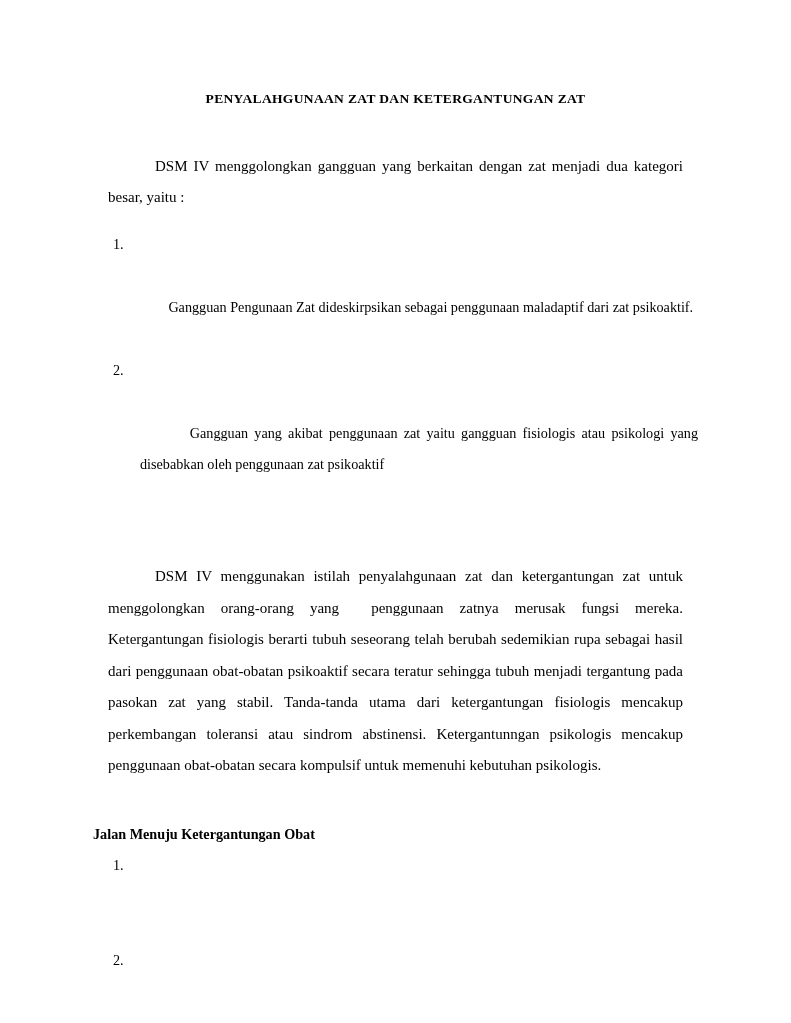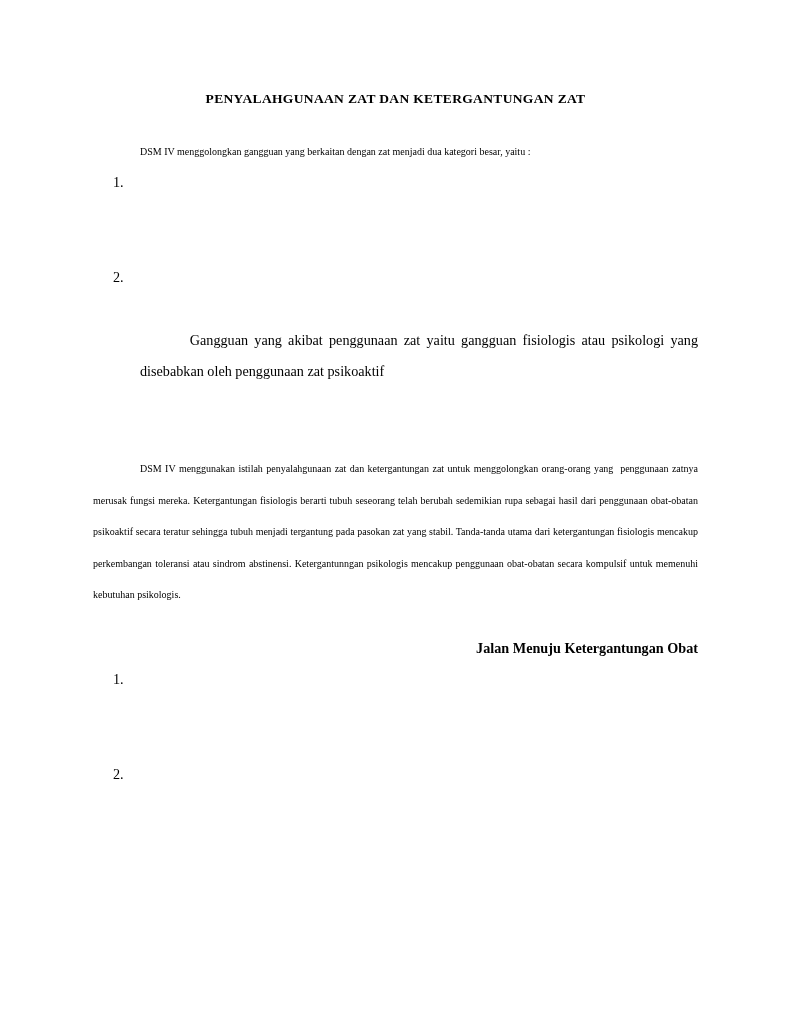--- a/index.html
+++ b/index.html
@@ -30,41 +30,41 @@
   .doc-title {
     text-align: center;
     font-weight: bold;
     font-size: 13.5px;
     letter-spacing: 0.35px;
     margin: 90px 0 0 0;
     line-height: 1.3;
   }
 
   p.body-par {
-    font-size: 10px;
+    font-size: 15px;
     line-height: 31.5px;
     text-align: justify;
     text-justify: inter-word;
-    margin: 0;
+    margin: 15px;
     white-space: pre-wrap;
   }
   p.indent-first {
     text-indent: 47px;
   }
 
   .gap-28 { height: 28px; }
   .gap-34 { height: 34px; }
   .gap-22 { height: 22px; }
 
   .section-head {
     font-size: 14.2px;
     font-weight: bold;
     line-height: 31.5px;
     margin: 0;
-    text-align: right;
+    text-align: left;
   }
 
   ol.num-list {
     list-style: none;
     margin: 0;
     padding: 0;
   }
   ol.num-list > li {
     position: relative;
     padding-left: 47px;
@@ -93,20 +93,21 @@
 
     <h1 class="doc-title">PENYALAHGUNAAN ZAT DAN KETERGANTUNGAN ZAT</h1>
 
     <div class="gap-28"></div>
 
     <p class="body-par indent-first">DSM IV menggolongkan gangguan yang berkaitan dengan zat menjadi dua kategori besar, yaitu :</p>
 
     <ol class="num-list">
       <li>
         <span class="marker">1.</span>
+        <span>Gangguan Pengunaan Zat dideskirpsikan sebagai penggunaan maladaptif dari zat psikoaktif.</span>
       </li>
       <li>
         <span class="marker">2.</span>
         <span>Gangguan yang akibat penggunaan zat yaitu gangguan fisiologis atau psikologi yang disebabkan oleh penggunaan zat psikoaktif</span>
       </li>
     </ol>
 
     <div class="gap-34"></div>
 
     <p class="body-par indent-first">DSM IV menggunakan istilah penyalahgunaan zat dan ketergantungan zat untuk menggolongkan orang-orang yang  penggunaan zatnya merusak fungsi mereka. Ketergantungan fisiologis berarti tubuh seseorang telah berubah sedemikian rupa sebagai hasil dari penggunaan obat-obatan psikoaktif secara teratur sehingga tubuh menjadi tergantung pada pasokan zat yang stabil. Tanda-tanda utama dari ketergantungan fisiologis mencakup perkembangan toleransi atau sindrom abstinensi. Ketergantunngan psikologis mencakup penggunaan obat-obatan secara kompulsif untuk memenuhi kebutuhan psikologis.</p>

